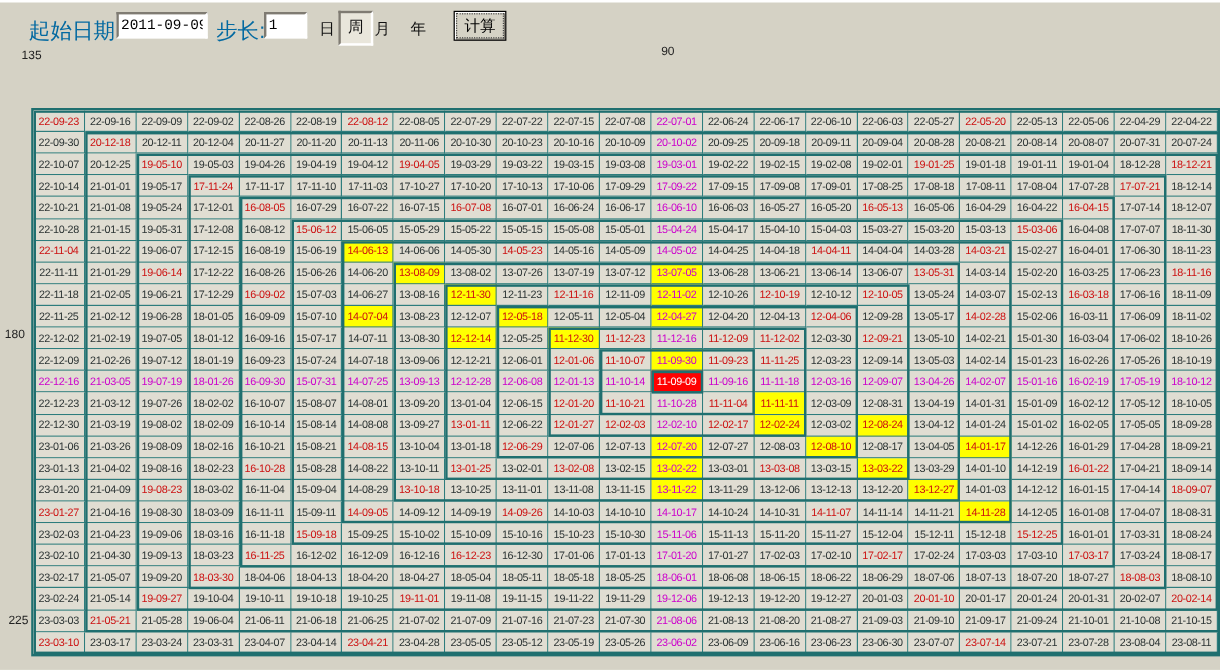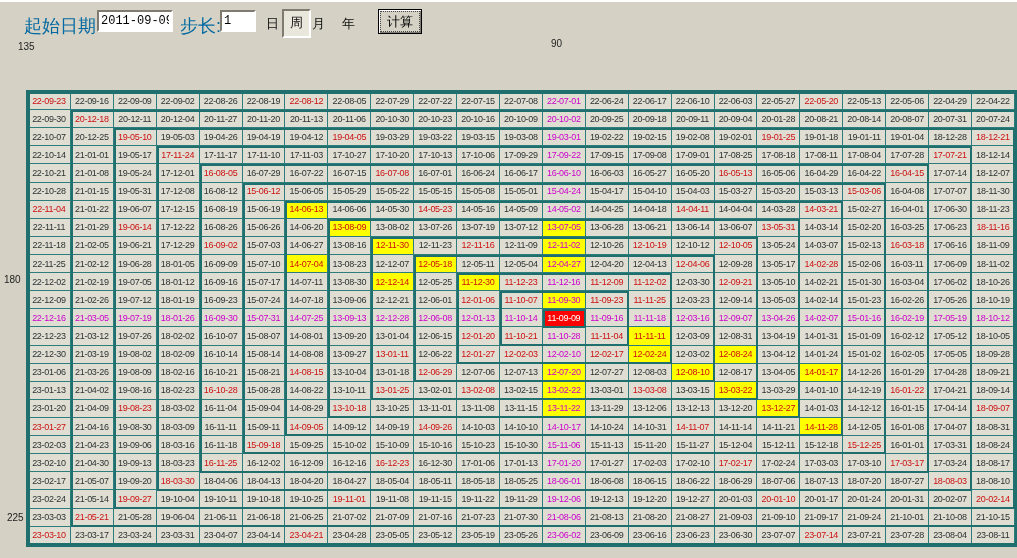--- a/index.html
+++ b/index.html
@@ -112,21 +112,21 @@
     <div class="cell">20-11-06</div>
     <div class="cell">20-10-30</div>
     <div class="cell">20-10-23</div>
     <div class="cell">20-10-16</div>
     <div class="cell">20-10-09</div>
     <div class="cell axis">20-10-02</div>
     <div class="cell">20-09-25</div>
     <div class="cell">20-09-18</div>
     <div class="cell">20-09-11</div>
     <div class="cell">20-09-04</div>
-    <div class="cell">20-01-28</div>
+    <div class="cell">20-08-28</div>
     <div class="cell">20-08-21</div>
     <div class="cell">20-08-14</div>
     <div class="cell">20-08-07</div>
     <div class="cell">20-07-31</div>
     <div class="cell">20-07-24</div>
     <div class="cell">22-10-07</div>
     <div class="cell">20-12-25</div>
     <div class="cell diag">19-05-10</div>
     <div class="cell">19-05-03</div>
     <div class="cell">19-04-26</div>

